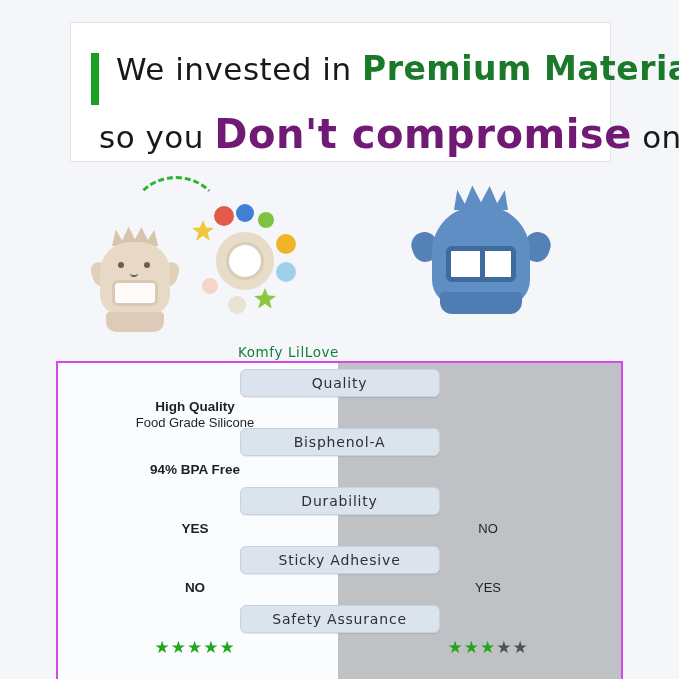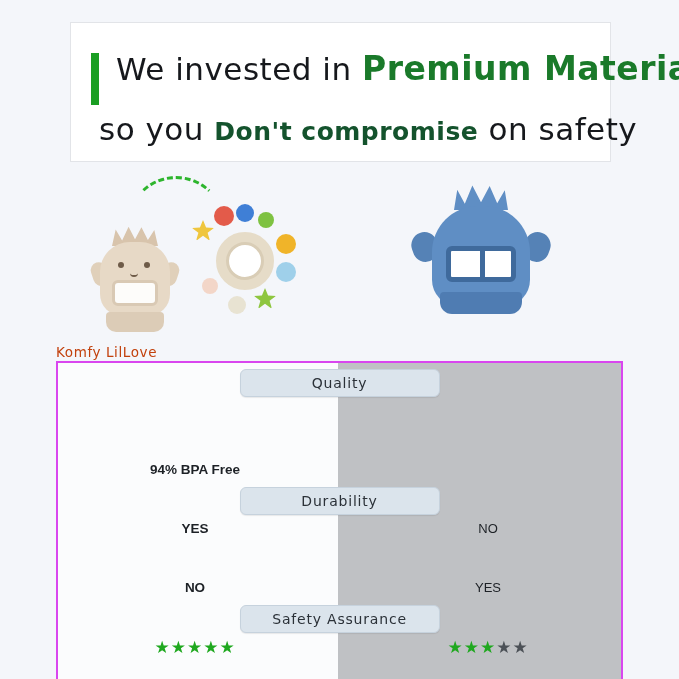--- a/index.html
+++ b/index.html
@@ -57,23 +57,23 @@
     letter-spacing: 0.5px;
     white-space: nowrap;
     color: #16181c;
   }
   .hl-green {
     color: #1a7a2a;
     font-weight: bold;
     font-size: 33px;
   }
   .hl-red {
-    color: #14532d;
+    color: #701a75;
     font-weight: bold;
-    font-size: 25px;
+    font-size: 40px;
   }
 
   
   .products {
     position: absolute;
     left: 56px;
     top: 170px;
     width: 567px;
     height: 190px;
   }
@@ -83,25 +83,25 @@
     width: 283px;
     height: 190px;
   }
   .prod-left { left: 0; }
   .prod-right { left: 284px; }
 
   .prod-label {
     position: absolute;
     bottom: 0;
     width: 100%;
-    text-align: left;
+    text-align: right;
     font-family: "DejaVu Sans", sans-serif;
     font-size: 13.5px;
     letter-spacing: 0.6px;
-    color: #c2410c;
+    color: #15803d;
   }
 
   
   .arc {
     position: absolute;
     left: 72px;
     top: 6px;
     width: 96px;
     height: 48px;
     border: 3px dashed #2db52d;
@@ -425,33 +425,39 @@
       </div>
     </div>
 
   </div>
 
   <div class="compare">
     <div class="compare-shade"></div>
 
     <div class="row" style="top:4px;">
       <div class="pill">Quality</div>
+      <div class="cell left">
+        <b>High Quality</b>
+        <span class="sub">Food Grade Silicone</span>
+      </div>
     </div>
 
     <div class="row" style="top:63px;">
+      <div class="pill">Bisphenol-A</div>
       <div class="cell left single">94% BPA Free</div>
     </div>
 
     <div class="row" style="top:122px;">
       <div class="pill">Durability</div>
       <div class="cell left single">YES</div>
       <div class="cell right" style="top:36px;font-weight:normal;">NO</div>
     </div>
 
     <div class="row" style="top:181px;">
+      <div class="pill">Sticky Adhesive</div>
       <div class="cell left single">NO</div>
       <div class="cell right" style="top:36px;font-weight:normal;">YES</div>
     </div>
 
     <div class="row" style="top:240px;text-decoration:underline;">
       <div class="pill">Safety Assurance</div>
       <div class="stars left"><span>★</span><span>★</span><span>★</span><span>★</span><span>★</span></div>
       <div class="stars right"><span>★</span><span>★</span><span>★</span><span class="star-dim">★</span><span class="star-dim">★</span></div>
     </div>
 

